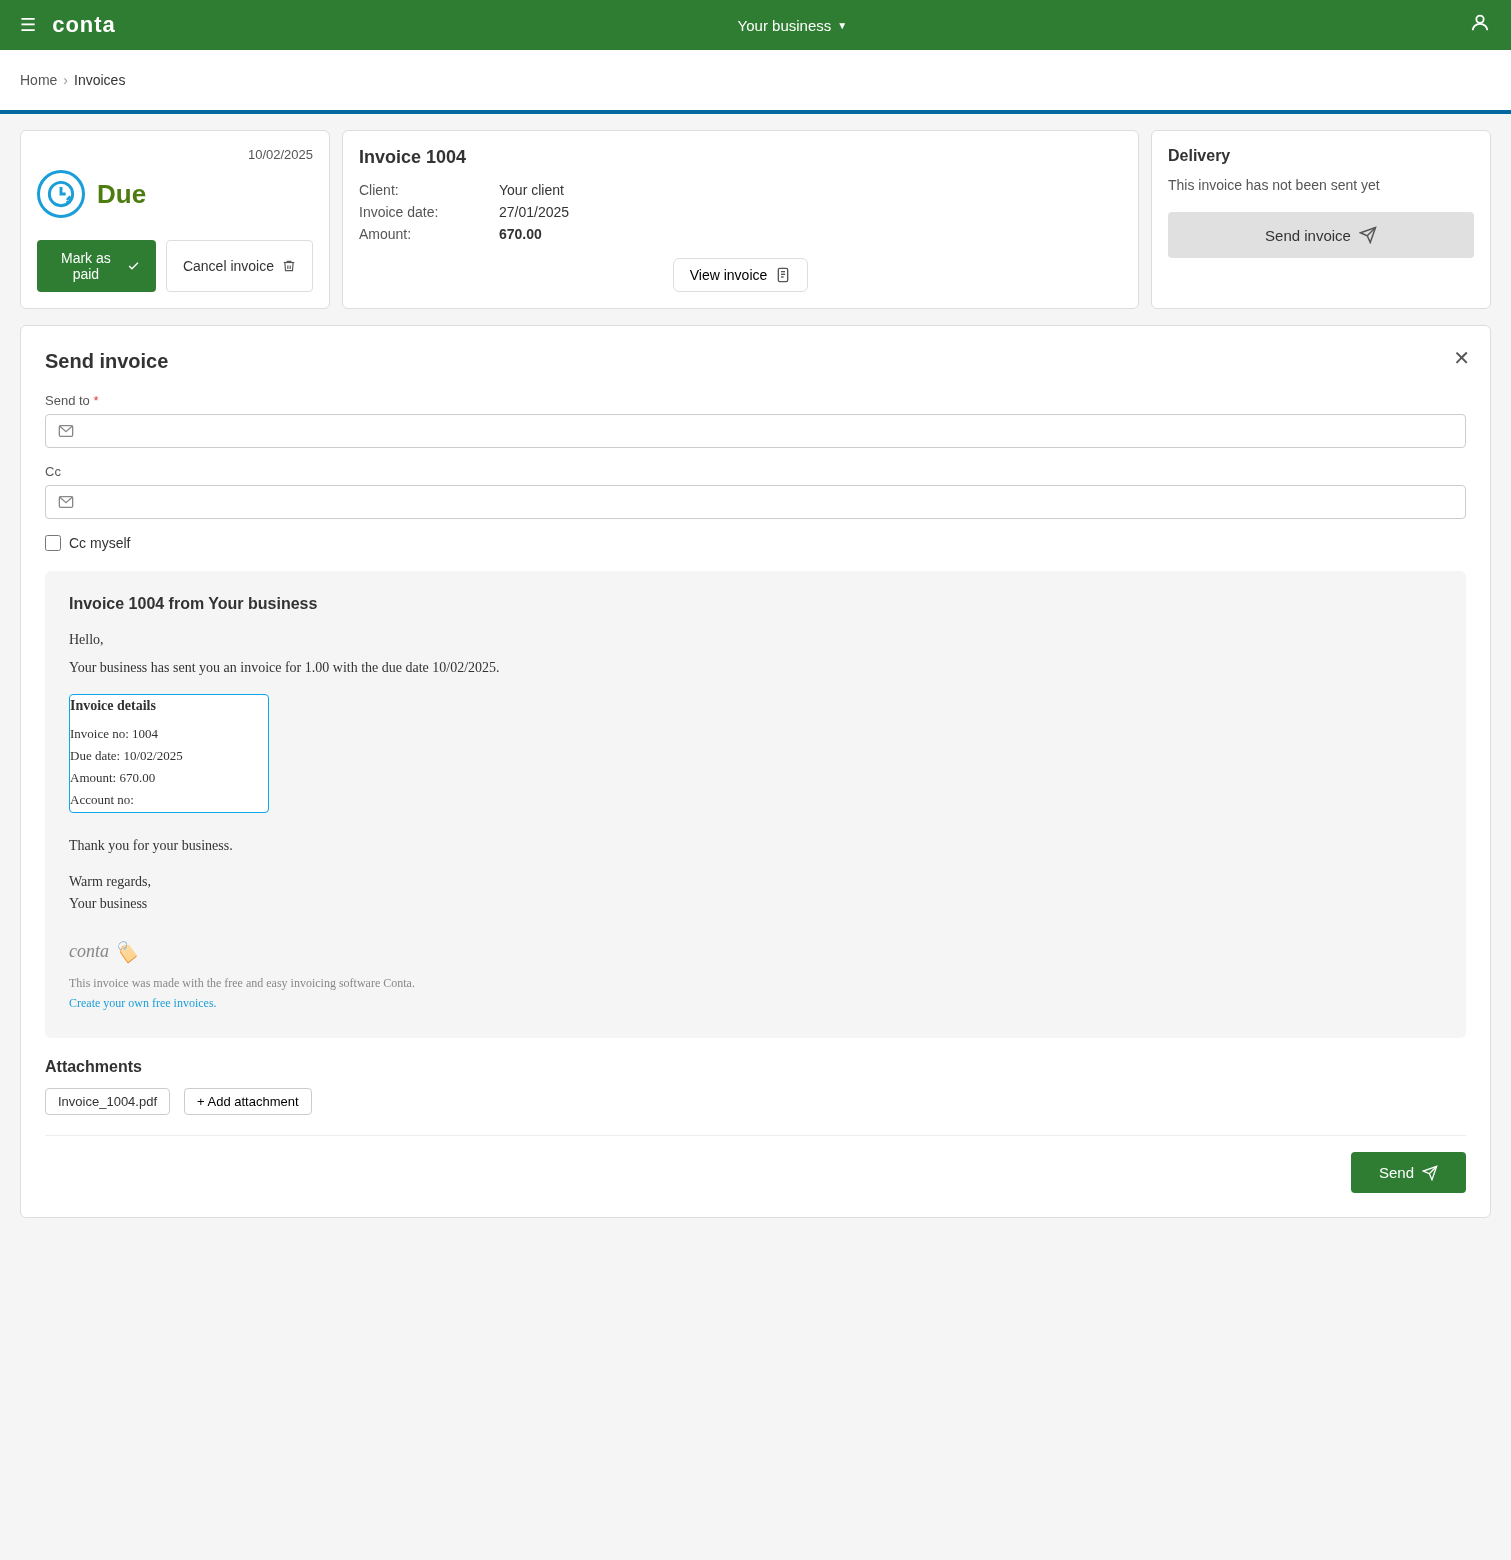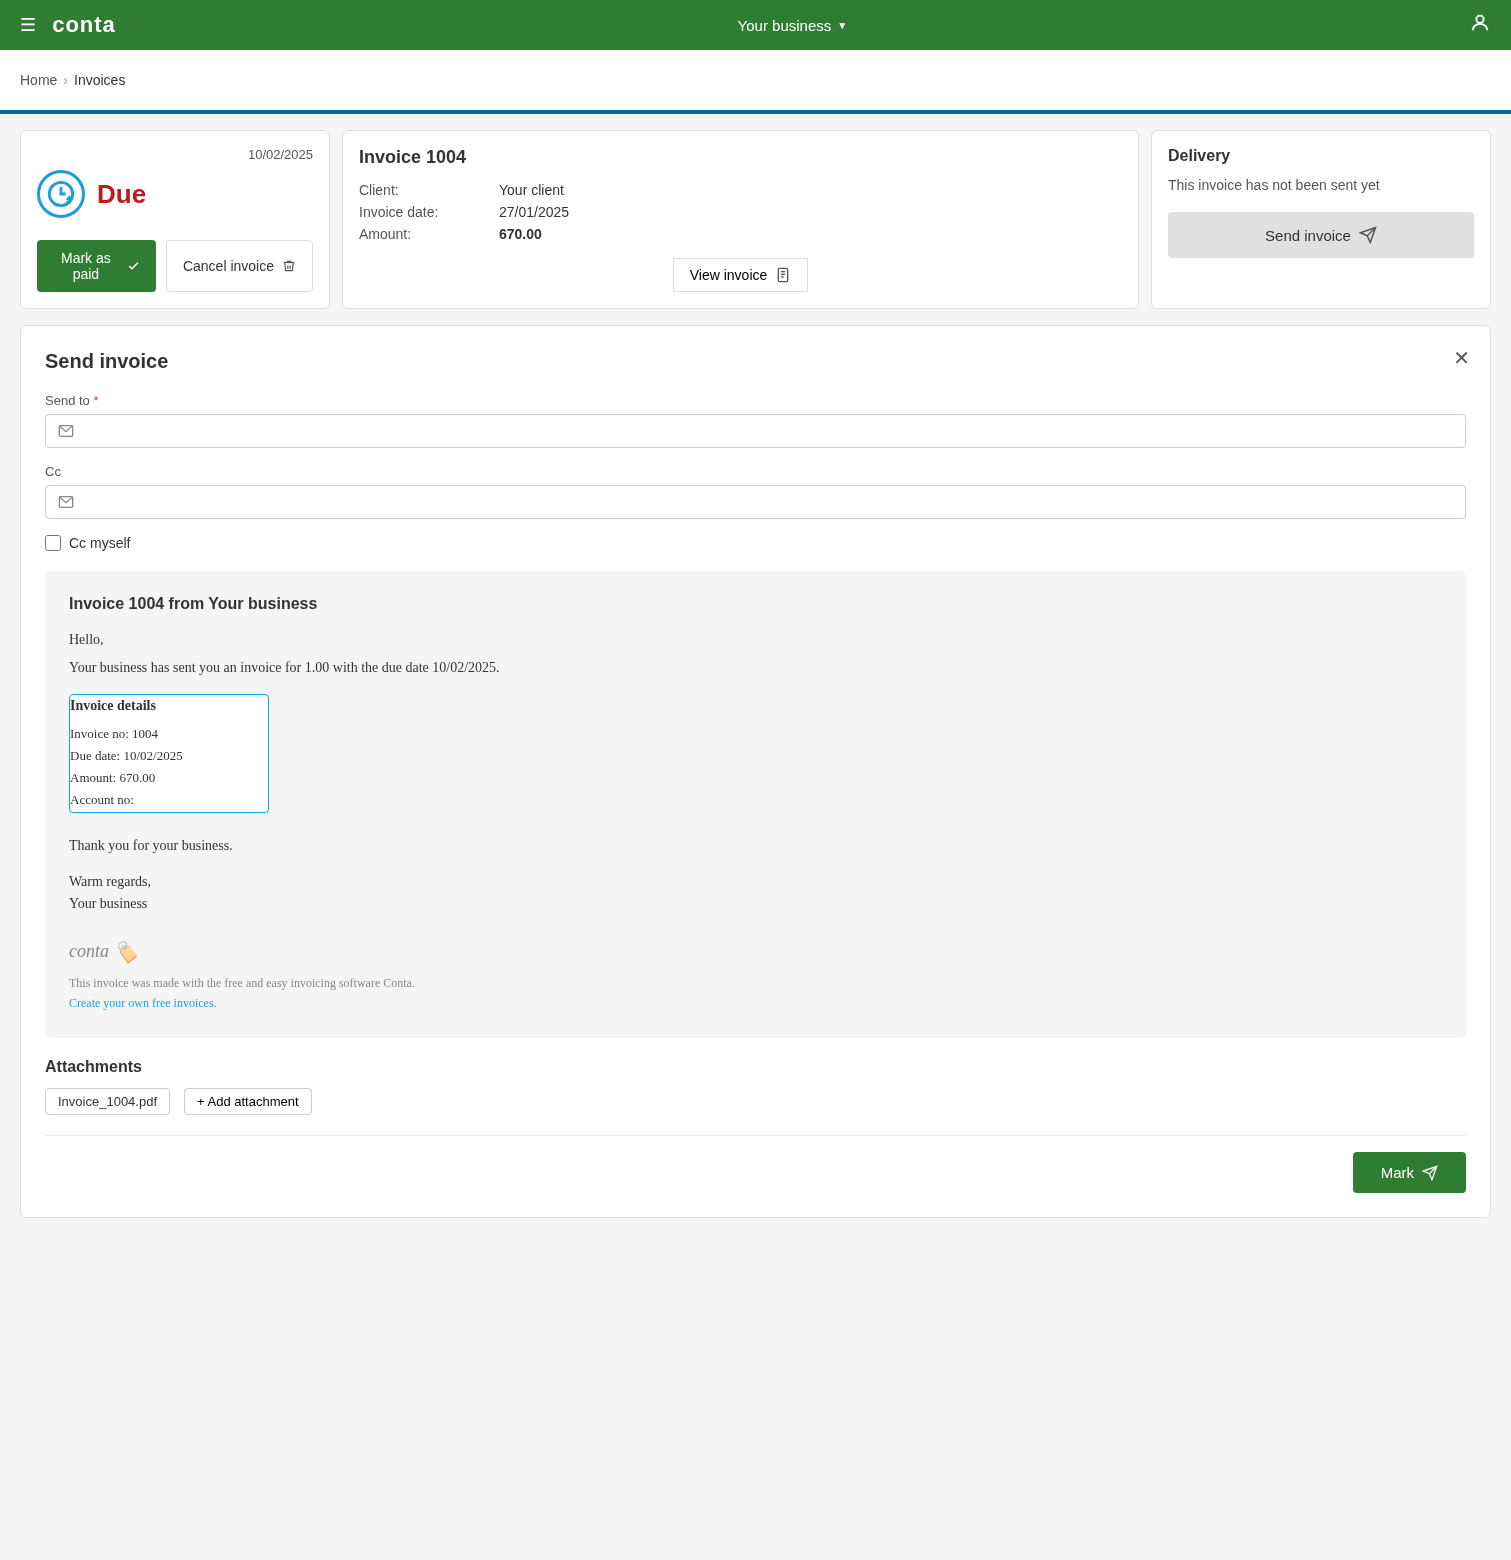--- a/index.html
+++ b/index.html
@@ -67,21 +67,21 @@
       height: 48px;
       border: 3px solid #1a9ed9;
       border-radius: 50%;
       display: flex;
       align-items: center;
       justify-content: center;
       font-size: 22px;
       color: #1a9ed9;
       position: relative;
     }
-    .due-label { font-size: 26px; font-weight: bold; color: #b91c1c; }
+    .due-label { font-size: 26px; font-weight: bold; color: #4d7c0f; }
     .card-actions { display: flex; gap: 10px; margin-top: auto; }
     .btn-mark-paid {
       background: #2e7d32;
       color: white;
       border: none;
       border-radius: 4px;
       padding: 10px 16px;
       font-size: 14px;
       cursor: pointer;
       display: flex;
@@ -105,21 +105,21 @@
 
     .invoice-title { font-size: 18px; font-weight: bold; margin-bottom: 14px; }
     .invoice-fields { display: flex; flex-direction: column; gap: 6px; margin-bottom: 16px; }
     .invoice-row { display: flex; gap: 0; }
     .invoice-label { width: 140px; color: #555; }
     .invoice-value { font-weight: normal; color: #333; }
     .invoice-value.bold { font-weight: bold; }
     .btn-view-invoice {
       background: white;
       border: 1px solid #ddd;
-      border-radius: 0;
+      border-radius: 6px;
       padding: 8px 16px;
       cursor: pointer;
       display: flex;
       align-items: center;
       gap: 8px;
       font-size: 14px;
       margin: 0 auto;
     }
 
     .delivery-title { font-size: 16px; font-weight: bold; margin-bottom: 10px; }
@@ -435,20 +435,20 @@
     <div class="attachments-row">
       <span class="attachment-tag">Invoice_1004.pdf</span>
       <button class="btn-add-attachment">
         <span>+ Add attachment</span>
       </button>
     </div>
   </div>
 
   <div class="send-row">
     <button class="btn-send">
-      <span>Mark</span>
+      <span>Send</span>
       <svg width="16" height="16" viewBox="0 0 24 24" fill="none" stroke="white" stroke-width="2">
         <line x1="22" y1="2" x2="11" y2="13"></line>
           <polygon points="22 2 15 22 11 13 2 9 22 2"></polygon>
       </svg>
     </button>
   </div>
 </div>
 
 </body></html>

